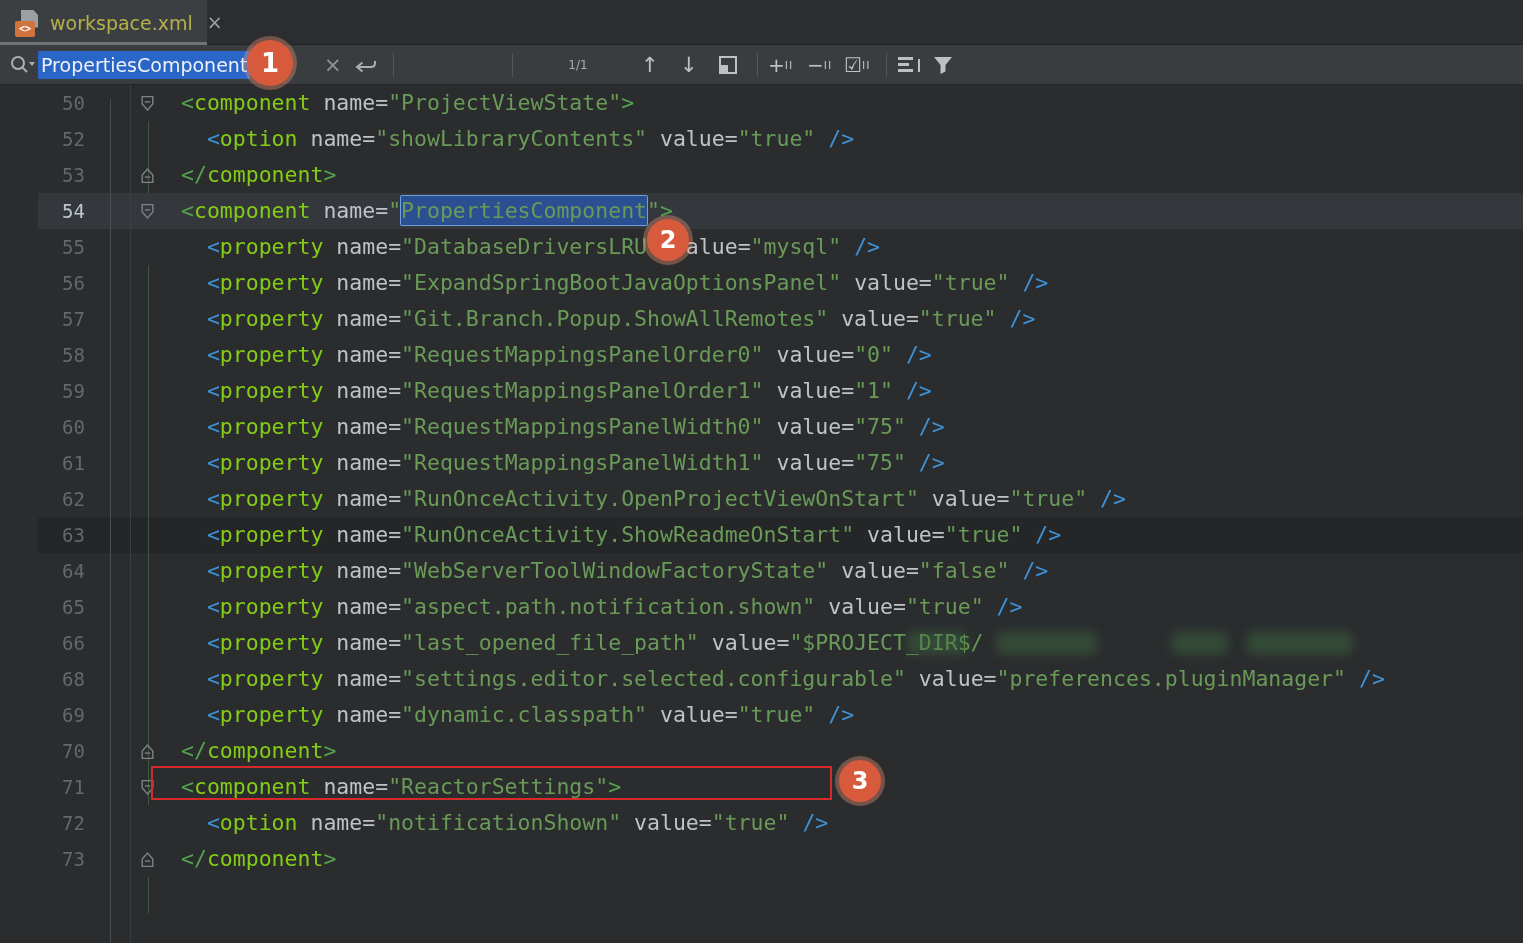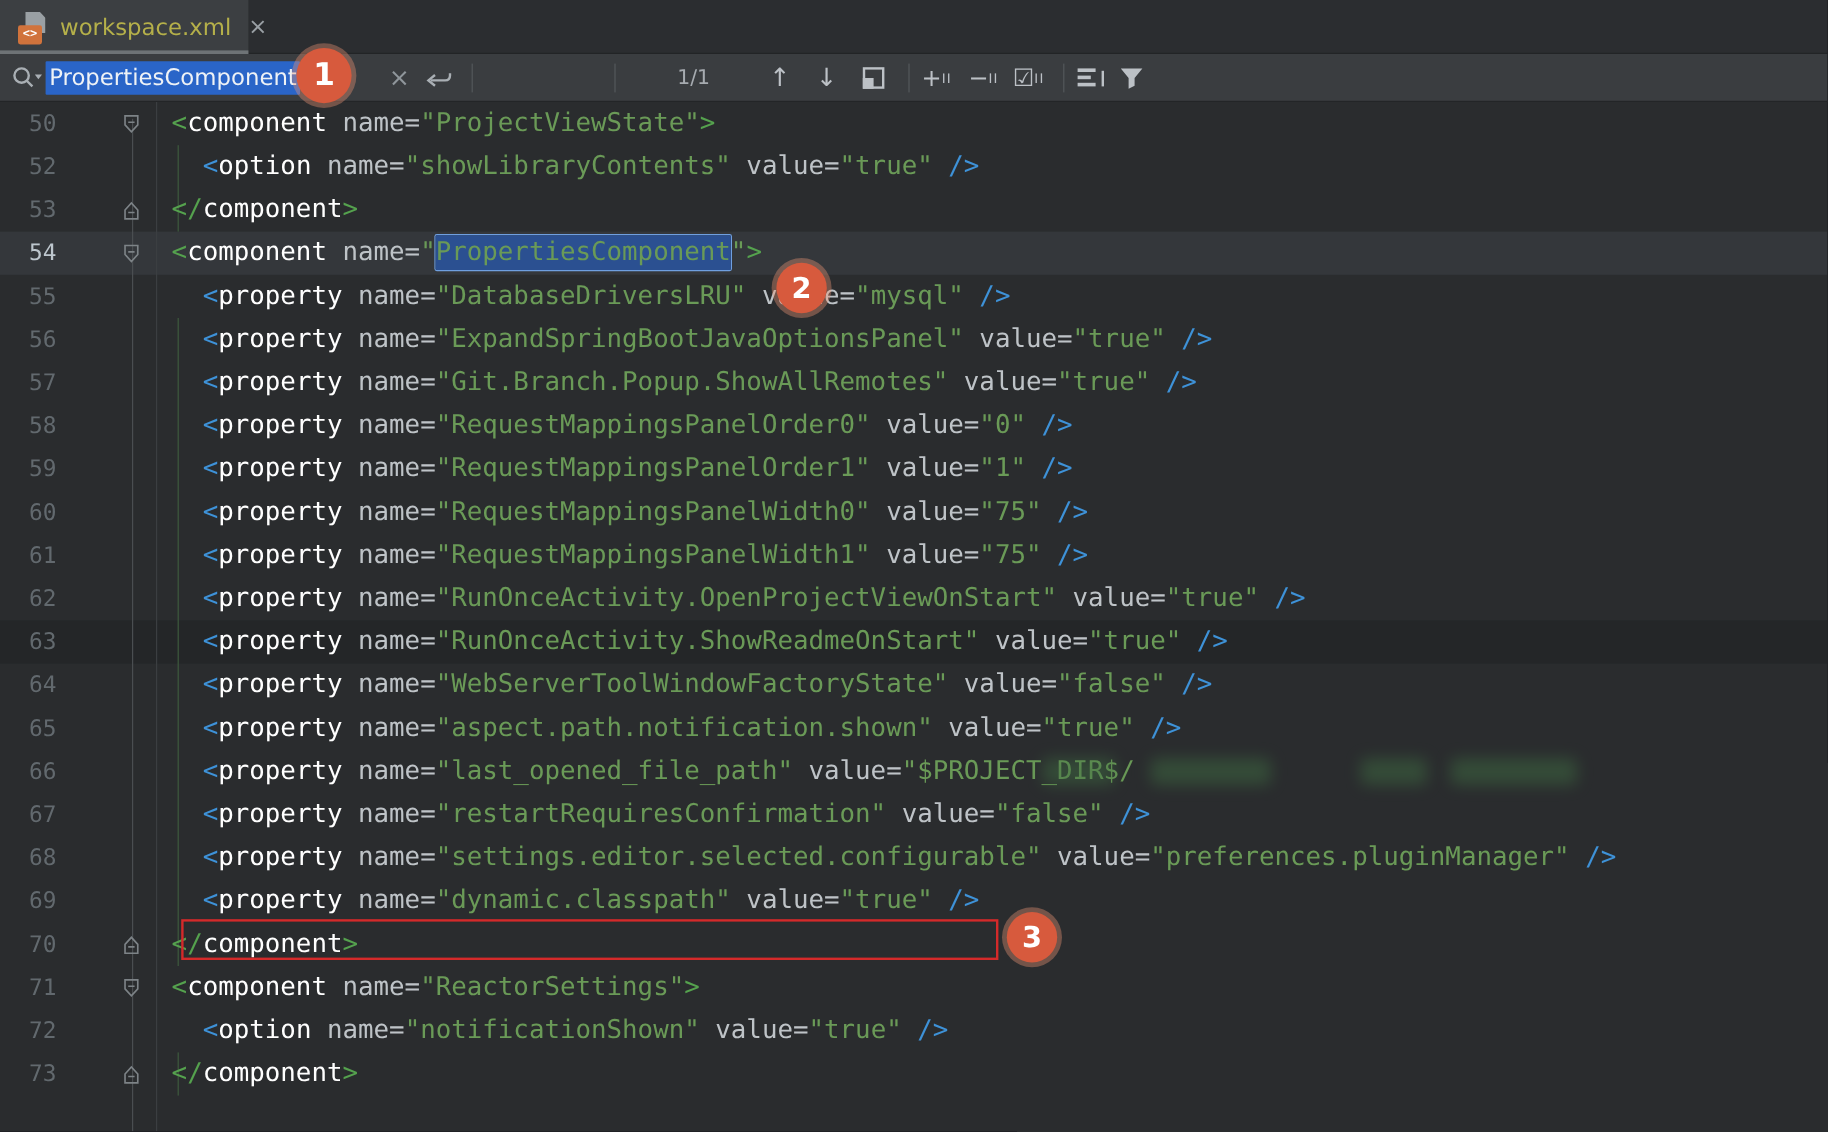--- a/index.html
+++ b/index.html
@@ -20,47 +20,47 @@
                        text-align:center; line-height:16px; }
   .tab-title { color:#b5b04a; font-size:19px; margin-right:14px; }
   .tab-close { color:#9aa0a5; font-size:19px; line-height:19px; cursor:pointer; }
 
   
   .search-bar { position:relative; height:40px; background:#3a3d40; border-bottom:1px solid #232527; }
   .sb { position:absolute; top:0; height:40px; display:flex; align-items:center; color:#b3b9be; }
   .sb-divider { position:absolute; top:8px; width:1px; height:24px; background:#54585b; }
   .query-sel { background:#2a65c8; color:#eef2f6; font-size:19px; padding:3px 3px; border-radius:1px; }
   .toggle-btn { font-size:18px; color:#b3b9be; cursor:pointer;margin-top:42px; }
-  .counter { font-size:17px; color:#a6abb0; }
+  .counter { font-size:12px; color:#a6abb0; }
   .nav-arrow { font-size:21px; color:#bcc1c6; cursor:pointer; }
   .occ { font-size:20px; color:#bcc1c6; cursor:pointer; }
   .occ .sub { font-size:11px; vertical-align:-4px; letter-spacing:1px; }
   .findwin { position:relative; width:18px; height:18px; border:2px solid #bcc1c6; cursor:pointer; }
   .findwin .corner { position:absolute; left:-2px; bottom:-2px; width:9px; height:9px; background:#bcc1c6; }
   .lines-icon { position:relative; width:22px; height:16px; cursor:pointer; }
   .lines-icon i { position:absolute; left:0; height:2.5px; background:#bcc1c6; }
   .lines-icon i:nth-child(1){ top:0; width:15px; }
   .lines-icon i:nth-child(2){ top:6px; width:11px; }
   .lines-icon i:nth-child(3){ top:12px; width:15px; }
   .lines-icon .cursor-i { position:absolute; right:0; top:2px; width:2.5px; height:13px; background:#bcc1c6; }
 
   
-  .editor { position:relative; height:858px; background:#2a2c2e; overflow:hidden; }
+  .editor { position:relative; height:858px; background:#2a2c2e; overflow:hidden;padding-left:38px; }
   .gutter-sep { position:absolute; left:130px; top:0; width:1px; height:100%; background:#3b3e41; z-index:3; }
   .fold-vline { position:absolute; left:110px; top:14px; width:1px; height:929px; background:#4a4e51; z-index:1; }
   .row { position:relative; display:flex; height:36px; line-height:36px;
          font-family:"DejaVu Sans Mono", monospace; font-size:21.5px; }
   .row.caret { background:#34373b; }
   .row.dim { background:#242628; }
   .num { width:47px; text-align:right; color:#62696e; font-size:19px; flex:none; z-index:2; }
   .row.caret .num { color:#bdc6cd; }
   .fold { position:relative; width:84px; flex:none; z-index:2; }
   .fold svg { position:absolute; left:54px; top:10px; }
   .code { position:relative; white-space:pre; padding-left:12px; z-index:2; }
-  .sp { color:#bec3c7; } .at { color:#bec3c7; } .tg { color:#ffffff; }
+  .sp { color:#bec3c7; } .at { color:#bec3c7; } .tg { color:#84cc16; }
   .st { color:#6a9a57; } .bg { color:#55a24e; } .bb { color:#3e92d8; }
   .mt { color:#6a9a57; background:#2b5091; box-shadow:0 0 0 1px #6f9fdf; border-radius:1px; padding:2px 0; }
   .indent-guide { position:absolute; left:148px; width:1px; background:#3d5a3e; z-index:1; }
   .redact-blob { position:absolute; top:7px; height:22px; background:#3f6c42; opacity:.5; filter:blur(6px); border-radius:4px; }
 
   
   .badge { position:absolute; border-radius:50%; background:#d75a3d;
            box-shadow:0 0 0 4px rgba(236,150,117,.38); color:#fff; font-weight:bold;
            display:flex; align-items:center; justify-content:center; z-index:9; }
   .red-box { position:absolute; border:2px solid #d42a2a; z-index:8; pointer-events:none; }
@@ -235,25 +235,20 @@
           <span class="num">65</span>
           <span class="fold"></span>
           <span class="code"><span class="sp">  </span><span class="bb">&lt;</span><span class="tg">property</span><span class="at"> name=</span><span class="st">"aspect.path.notification.shown"</span><span class="at"> value=</span><span class="st">"true"</span><span class="sp"> </span><span class="bb">/&gt;</span></span>
         </div>
         <div class="row">
           <span class="num">66</span>
           <span class="fold"></span>
           <span class="code"><span class="sp">  </span><span class="bb">&lt;</span><span class="tg">property</span><span class="at"> name=</span><span class="st">"last_opened_file_path"</span><span class="at"> value=</span><span class="st">"$PROJECT_DIR$/</span><span class="redact-blob" style="left: 738px; width: 60px;"></span><span class="redact-blob" style="left: 828px; width: 100px;"></span><span class="redact-blob" style="left: 1003px; width: 55px;"></span><span class="redact-blob" style="left: 1078px; width: 105px;"></span></span>
         </div>
         <div class="row">
-          <span class="num">67</span>
-          <span class="fold"></span>
-          <span class="code"><span class="sp">  </span><span class="bb">&lt;</span><span class="tg">property</span><span class="at"> name=</span><span class="st">"restartRequiresConfirmation"</span><span class="at"> value=</span><span class="st">"false"</span><span class="sp"> </span><span class="bb">/&gt;</span></span>
-        </div>
-        <div class="row">
           <span class="num">68</span>
           <span class="fold"></span>
           <span class="code"><span class="sp">  </span><span class="bb">&lt;</span><span class="tg">property</span><span class="at"> name=</span><span class="st">"settings.editor.selected.configurable"</span><span class="at"> value=</span><span class="st">"preferences.pluginManager"</span><span class="sp"> </span><span class="bb">/&gt;</span></span>
         </div>
         <div class="row">
           <span class="num">69</span>
           <span class="fold"></span>
           <span class="code"><span class="sp">  </span><span class="bb">&lt;</span><span class="tg">property</span><span class="at"> name=</span><span class="st">"dynamic.classpath"</span><span class="at"> value=</span><span class="st">"true"</span><span class="sp"> </span><span class="bb">/&gt;</span></span>
         </div>
         <div class="row">

